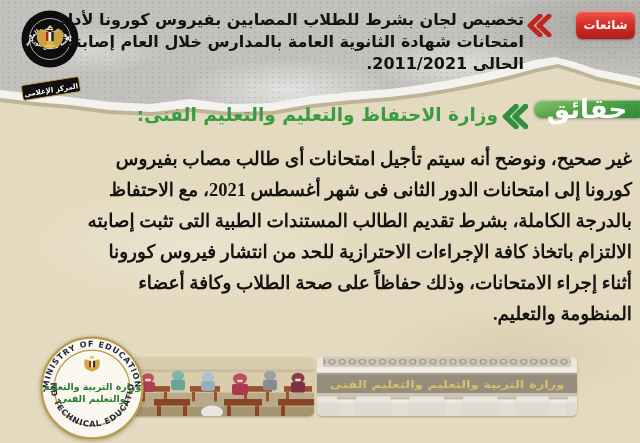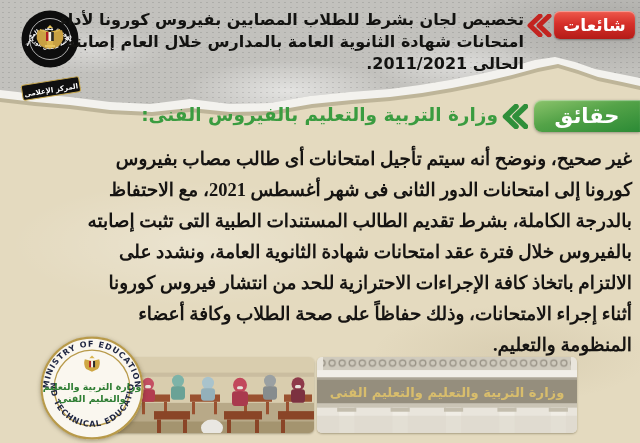--- a/index.html
+++ b/index.html
@@ -37,56 +37,56 @@
     background-image:radial-gradient(rgba(30,30,30,.12) 1px, transparent 1.3px);
     background-size:6px 5px;
     clip-path:inherit;
   }
   
   .badge{
     position:absolute;display:flex;align-items:center;justify-content:center;
     color:#fff;font-weight:bold;letter-spacing:.5px;
   }
   .badge-rumor{
-    right:5px;top:11px;width:81px;height:28px;border-radius:6px;
+    right:5px;top:11px;width:59px;height:28px;border-radius:6px;
     background:linear-gradient(180deg,#ef5a4c 0%,#d6302a 45%,#b41b17 100%);
     box-shadow:0 1px 2px rgba(0,0,0,.35), inset 0 1px 1px rgba(255,255,255,.45);
-    font-size:17px;
+    font-size:12px;
   }
   .chev{position:absolute;}
   .chev-rumor{right:88px;top:14px;}
   .rumor-text{
     position:absolute;top:9px;right:116px;left:86px;
     direction:rtl;text-align:right;
     color:#131311;font-weight:bold;font-size:16px;line-height:22px;
   }
   .rumor-text .ln{white-space:nowrap;}
   
   .badge-fact{
-    right:0;top:100px;width:106px;height:32px;border-radius:8px 0 0 8px;
+    right:0;top:100px;width:106px;height:18px;border-radius:8px 0 0 8px;
     background:linear-gradient(165deg,#8cc46c 0%,#54a348 45%,#2b8a35 100%);
     box-shadow:0 1px 3px rgba(0,0,0,.35), inset 0 1px 1px rgba(255,255,255,.4);
-    font-size:21px;
+    font-size:26px;
     margin-left:14px;
   }
   .chev-fact{right:112px;top:104px;}
   .fact-heading{
     position:absolute;top:104px;right:142px;
     direction:rtl;text-align:right;white-space:nowrap;
     color:#3a9c40;font-weight:bold;font-size:18.5px;
   }
   .body-text{
     position:absolute;top:144px;left:8px;right:8px;
     direction:rtl;text-align:right;
     color:#161412;font-weight:bold;font-size:18.5px;line-height:31px;font-family:Liberation Serif, serif;
   }
   .body-text .ln{white-space:nowrap;}
   
   .photo-strip{
-    position:absolute;left:112px;right:63px;top:357px;height:76px;
+    position:absolute;left:112px;right:63px;top:357px;height:59px;
     display:flex;gap:3px;
   }
   .photo{height:100%;border-radius:5px;overflow:hidden;box-shadow:0 1px 2px rgba(80,70,40,.4);}
   .photo-classroom{width:202px;flex:none;}
   .photo-building{flex:1;}
   
   .cabinet-emblem{position:absolute;left:18px;top:5px;width:66px;height:96px;}
   .ministry-seal{position:absolute;left:38px;top:334px;width:108px;height:108px;filter:drop-shadow(0 1px 2px rgba(60,50,20,.4));}
 </style>
 </head>
@@ -142,27 +142,26 @@
     <div class="ln">الحالى 2011/2021.</div>
   </div>
 
   <div class="badge badge-fact">
     <span>حقائق</span>
   </div>
   <svg class="chev chev-fact" width="27" height="25" viewBox="0 0 27 25">
     <path d="M15 2.5 L4.5 12.5 L15 22.5" fill="none" stroke="#2f8f3a" stroke-width="5.5" stroke-linecap="round" stroke-linejoin="round"></path>
     <path d="M24.5 2.5 L14 12.5 L24.5 22.5" fill="none" stroke="#2f8f3a" stroke-width="5.5" stroke-linecap="round" stroke-linejoin="round"></path>
   </svg>
-  <div class="fact-heading" dir="rtl">وزارة التربية والتعليم بالفيروس الفنى:</div>
+  <div class="fact-heading" dir="rtl">وزارة الاحتفاظ والتعليم والتعليم الفنى:</div>
 
   <div class="body-text" dir="rtl">
     <div class="ln">غير صحيح، ونوضح أنه سيتم تأجيل امتحانات أى طالب مصاب بفيروس</div>
     <div class="ln">كورونا إلى امتحانات الدور الثانى فى شهر أغسطس 2021، مع الاحتفاظ</div>
     <div class="ln">بالدرجة الكاملة، بشرط تقديم الطالب المستندات الطبية التى تثبت إصابته</div>
-    <div class="ln">بالفيروس خلال فترة عقد امتحانات شهادة الثانوية العامة، ونشدد على</div>
     <div class="ln">الالتزام باتخاذ كافة الإجراءات الاحترازية للحد من انتشار فيروس كورونا</div>
     <div class="ln">أثناء إجراء الامتحانات، وذلك حفاظاً على صحة الطلاب وكافة أعضاء</div>
     <div class="ln">المنظومة والتعليم.</div>
   </div>
 
   <div class="photo-strip">
     <svg class="photo photo-classroom" viewBox="0 0 202 73" preserveAspectRatio="none">
       <rect width="202" height="44" fill="#d9cdae"></rect>
       <rect y="15" width="202" height="4" fill="#cabda0"></rect>
       <rect y="44" width="202" height="29" fill="#b8a988"></rect>

